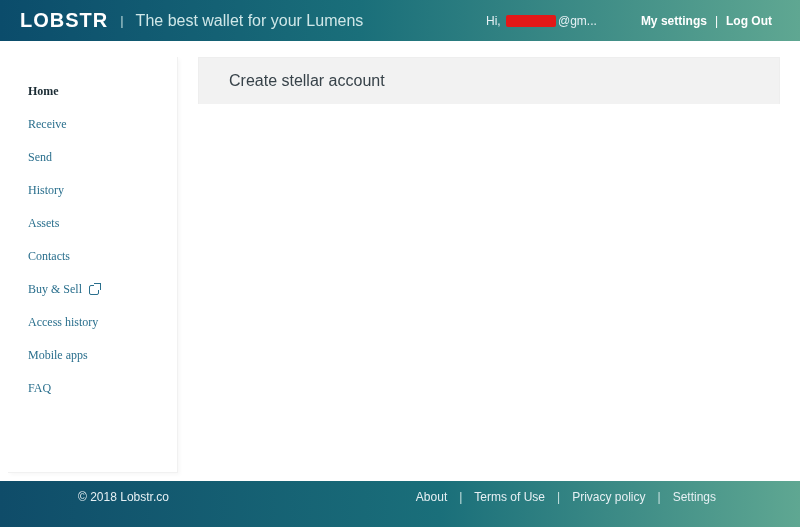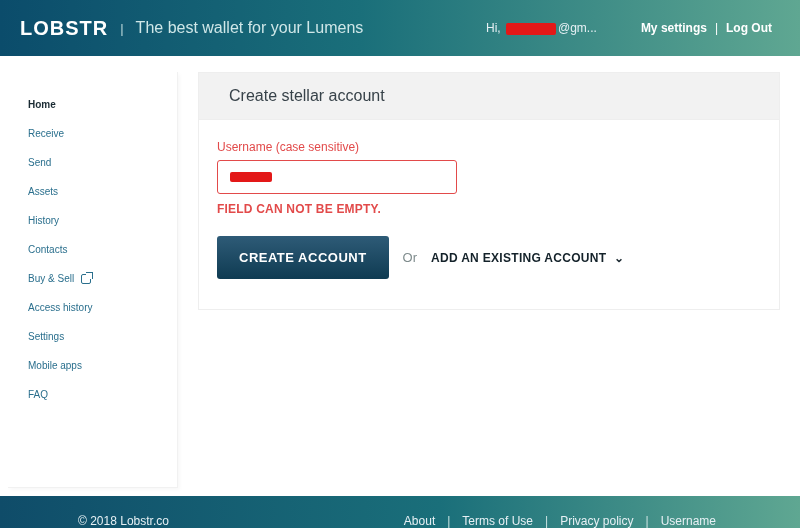--- a/index.html
+++ b/index.html
@@ -5,21 +5,21 @@
   * { box-sizing: border-box; margin: 0; padding: 0; }
   body {
     font-family: Arial, Helvetica, sans-serif;
     background: #fff;
     width: 800px;
     height: 530px;
     overflow: hidden;
     font-size: 13px;
   }
   .header {
-    height: 56px;
+    height: 41px;
     background: linear-gradient(90deg, #0b4c6b 0%, #1a6f7a 45%, #5fa792 100%);
     display: flex;
     align-items: center;
     padding: 0 20px;
     color: #e6f0f4;
   }
   .logo {
     font-weight: 900;
     font-size: 20px;
     letter-spacing: 1px;
@@ -72,21 +72,22 @@
     background: #fff;
     padding: 18px 16px;
     border-right: 1px solid #f1f1f1;
     border-bottom: 1px solid #f1f1f1;
     box-shadow: 2px 2px 4px rgba(0,0,0,0.03);
   }
   .sidebar > div {
     padding: 9px 4px;
     color: #2a6f8d;
     cursor: pointer;
-    font-size: 10px;
+    font-size: 12px;
+    font-family: Liberation Serif, serif;
   }
   .sidebar > div.active {
     color: #1a2b33;
     font-weight: bold;
   }
   .ext-icon {
     display: inline-block;
     width: 10px; height: 10px;
     border: 1.5px solid #2a6f8d;
     border-radius: 2px;
@@ -167,25 +168,25 @@
     font-size: 12px;
     letter-spacing: 0.3px;
     cursor: pointer;
   }
   .chev {
     display: inline-block;
     margin-left: 4px;
   }
 
   .footer {
-    height: 32px;
+    height: 46px;
     background: linear-gradient(90deg, #0f4c69 0%, #1a6f7a 55%, #5fa792 100%);
     display: flex;
-    align-items: flex-end;
-    padding: 0 18px;
+    align-items: flex-start;
+    padding: 9px 18px;
     color: #e6f0f4;
     font-size: 12px;
   }
   .footer-left { padding-left: 60px; }
   .footer-right { margin-left: auto; padding-right: 60px; display:flex; gap:6px; align-items:center;}
   .footer-right a { color: #e6f0f4; cursor: pointer; margin: 0 6px; }
   .footer-right .sep { color: #c8e2e0; }
 </style>
 </head>
 <body>
@@ -203,57 +204,41 @@
     <span class="sep">|</span>
     <a>Log Out</a>
   </div>
 </div>
 
 <div class="content">
   <nav class="sidebar">
     <div class="active">Home</div>
     <div>Receive</div>
     <div>Send</div>
+    <div>History</div>
     <div>Assets</div>
-    <div>History</div>
     <div>Contacts</div>
     <div>
       <span>Buy &amp; Sell</span>
       <span class="ext-icon"></span>
     </div>
     <div>Access history</div>
-    <div>Settings</div>
     <div>Mobile apps</div>
     <div>FAQ</div>
   </nav>
 
   <div class="main">
     <div class="panel-header">Create stellar account</div>
-    <div class="panel-body">
-      <div class="field-label">Username (case sensitive)</div>
-      <div class="username-input">
-        <span class="redact-sm"></span>
-      </div>
-      <div class="field-error">FIELD CAN NOT BE EMPTY.</div>
-      <div class="actions">
-        <button class="create-btn">CREATE ACCOUNT</button>
-        <span class="or">Or</span>
-        <span class="add-existing">
-          <span>ADD AN EXISTING ACCOUNT</span>
-          <span class="chev">⌄</span>
-        </span>
-      </div>
-    </div>
   </div>
 </div>
 
 <div class="footer">
   <span class="footer-left">© 2018 Lobstr.co</span>
   <div class="footer-right">
     <a>About</a>
     <span class="sep">|</span>
     <a>Terms of Use</a>
     <span class="sep">|</span>
     <a>Privacy policy</a>
     <span class="sep">|</span>
-    <a>Username</a>
+    <a>Settings</a>
   </div>
 </div>
 
 </body></html>

